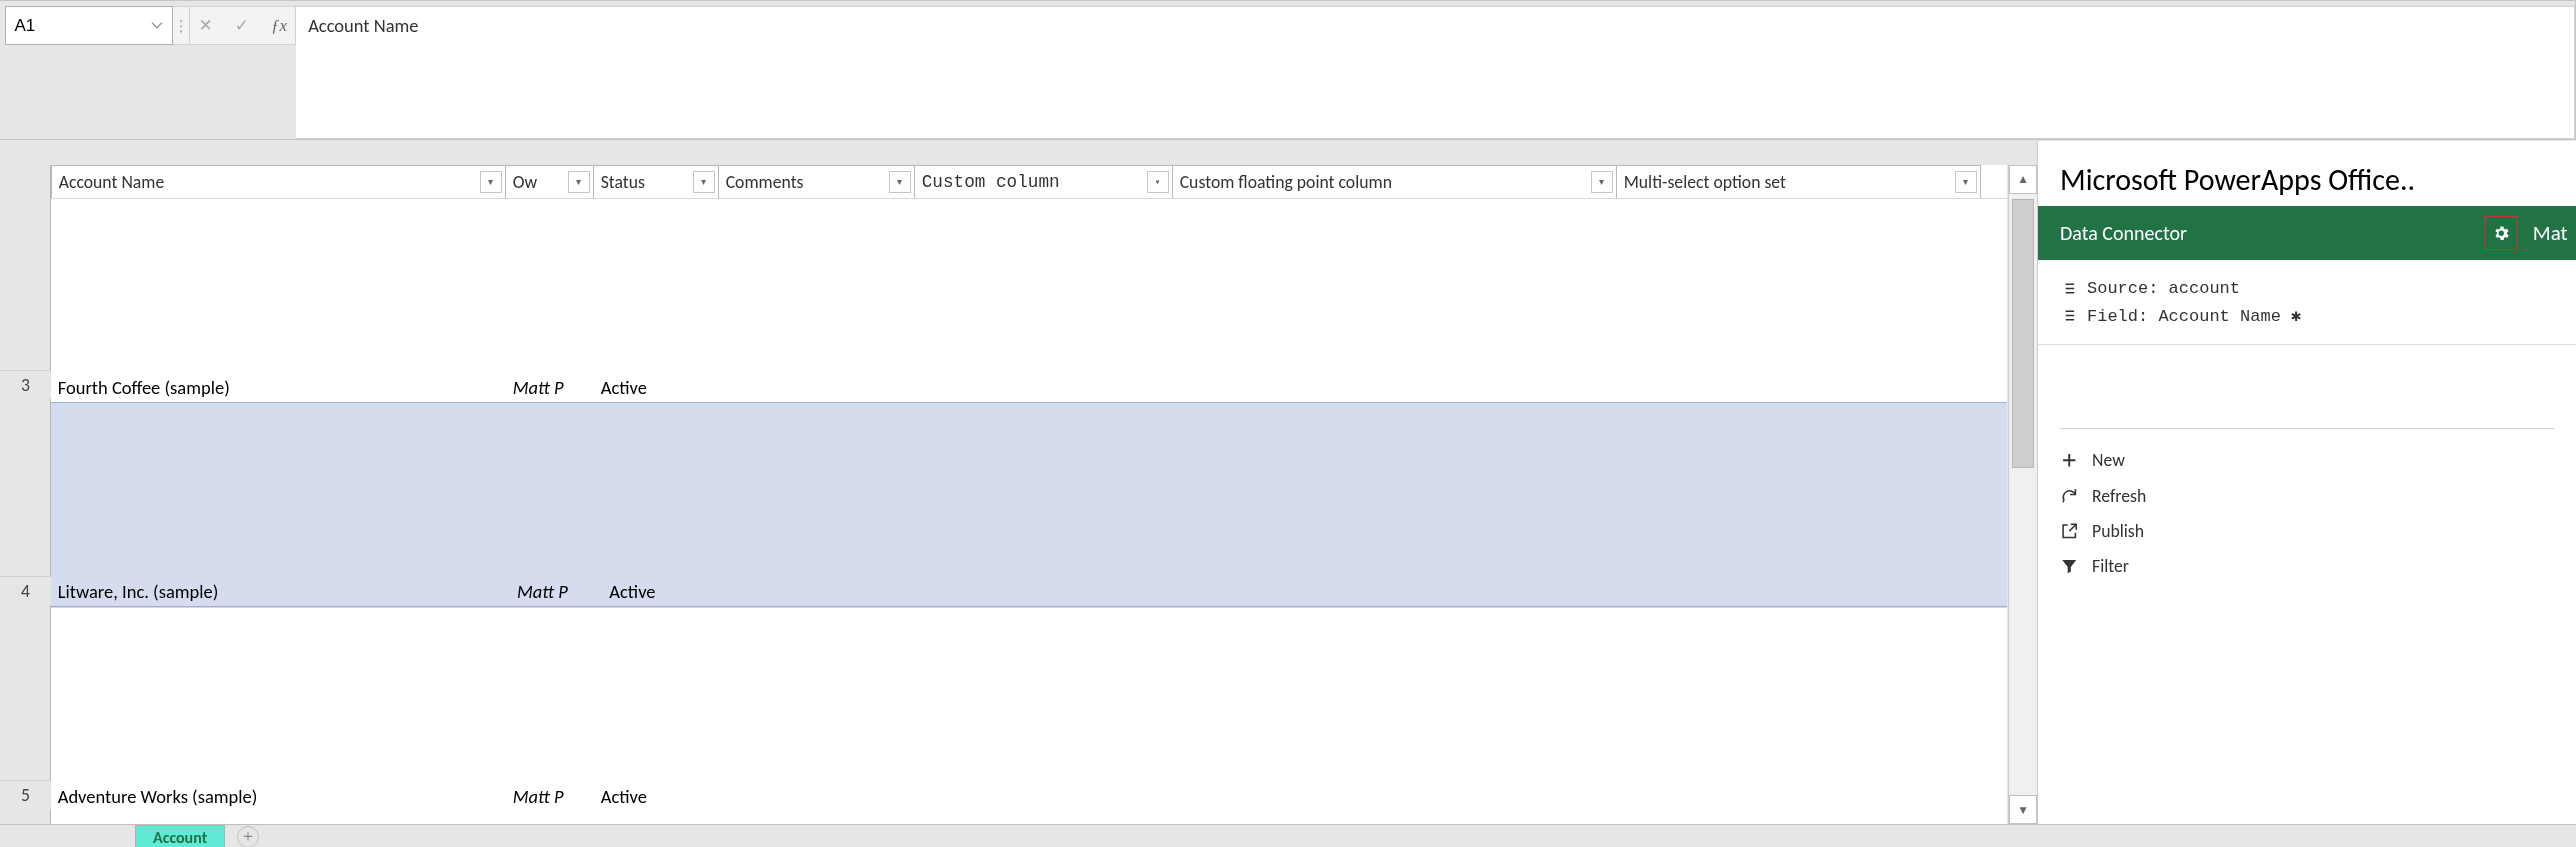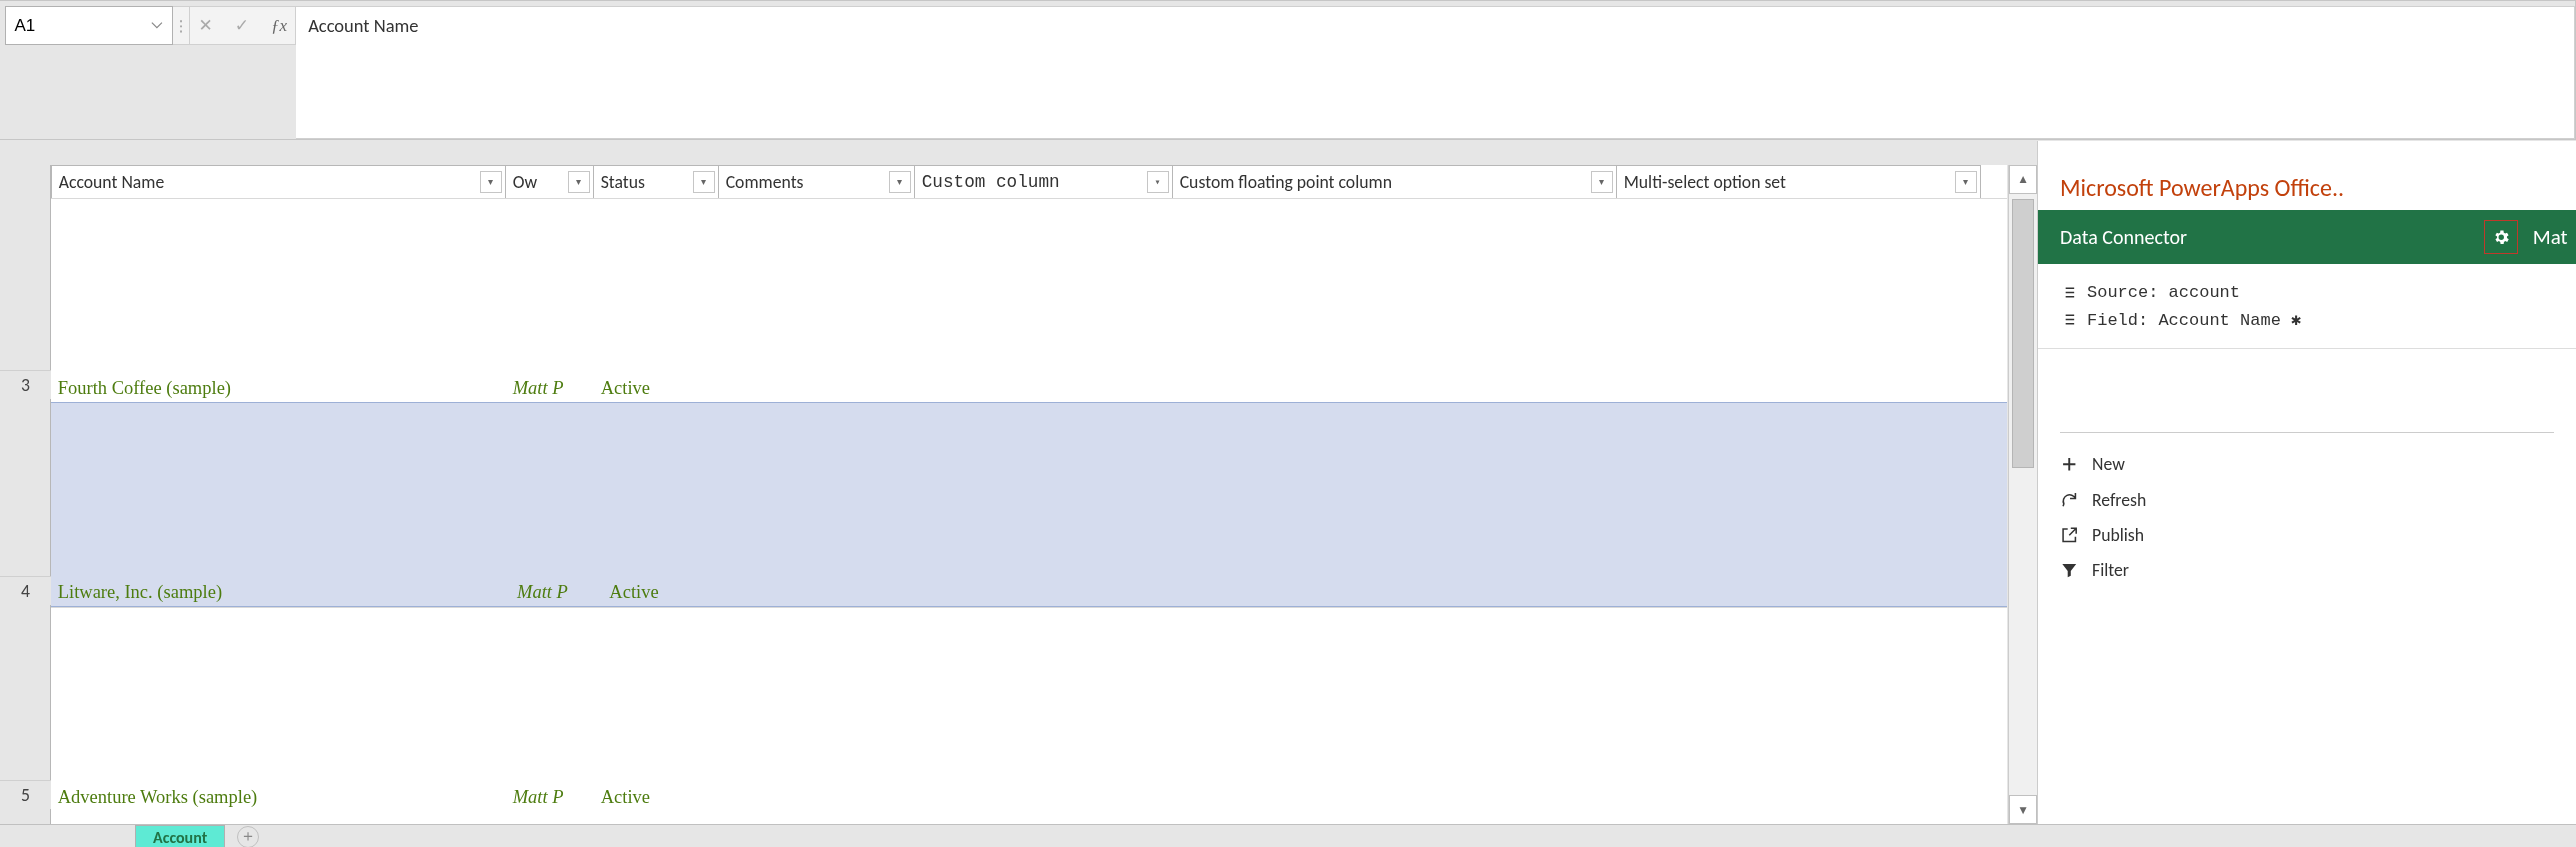--- a/index.html
+++ b/index.html
@@ -171,26 +171,25 @@
     position: absolute;
     left: 0;
     right: 0;
     border-top: 0.8px solid #d9d9d9;
     display: flex;
   }
   .grow.sel { background: #d5dcee; border-top-color: #9db0d6; border-bottom: 0.8px solid #9db0d6; }
   .gcell {
     padding: 0 6.7px 3.4px 6.7px;
     font-size: 18.5px;
-    color: #4d7c0f;
+    color: #000000;
     display: flex;
     align-items: flex-end;
     overflow: hidden;
     white-space: nowrap;
-    font-family: Liberation Serif, serif;
   }
   .italic { font-style: italic; }
 
   .vscroll {
     position: absolute;
     top: 23.6px;
     right: 0;
     width: 29px;
     bottom: 0;
     background: #f0f0f0;
@@ -217,27 +216,26 @@
   }
 
   
   .panel {
     flex: 1;
     background: #fff;
     border-left: 0.8px solid #ccc;
     position: relative;
   }
   .panel-title {
-    color: #c2410c;
-    font-size: 24px;
+    color: #000000;
+    font-size: 30px;
     font-weight: 400;
     padding: 20px 17px 8.4px 22px;
     white-space: nowrap;
     overflow: hidden;
-    margin-top: 12px;
   }
   .panel-bar {
     background: #217346;
     color: #fff;
     height: 54px;
     display: flex;
     align-items: center;
     padding-left: 22px;
     font-size: 20px;
     position: relative;

